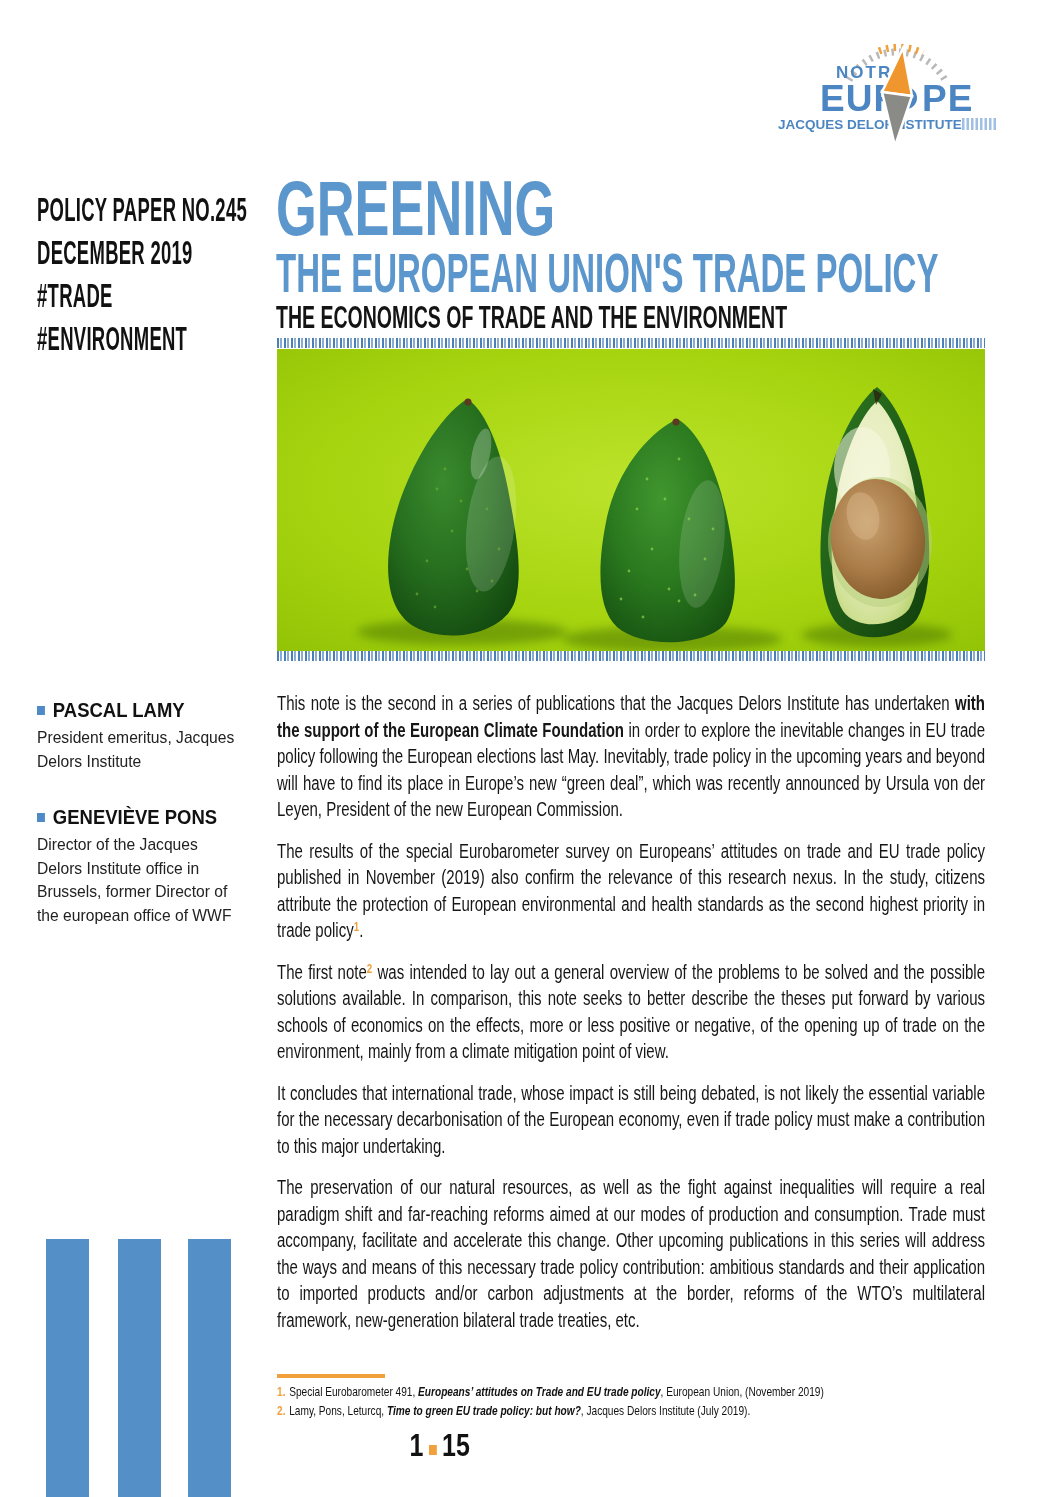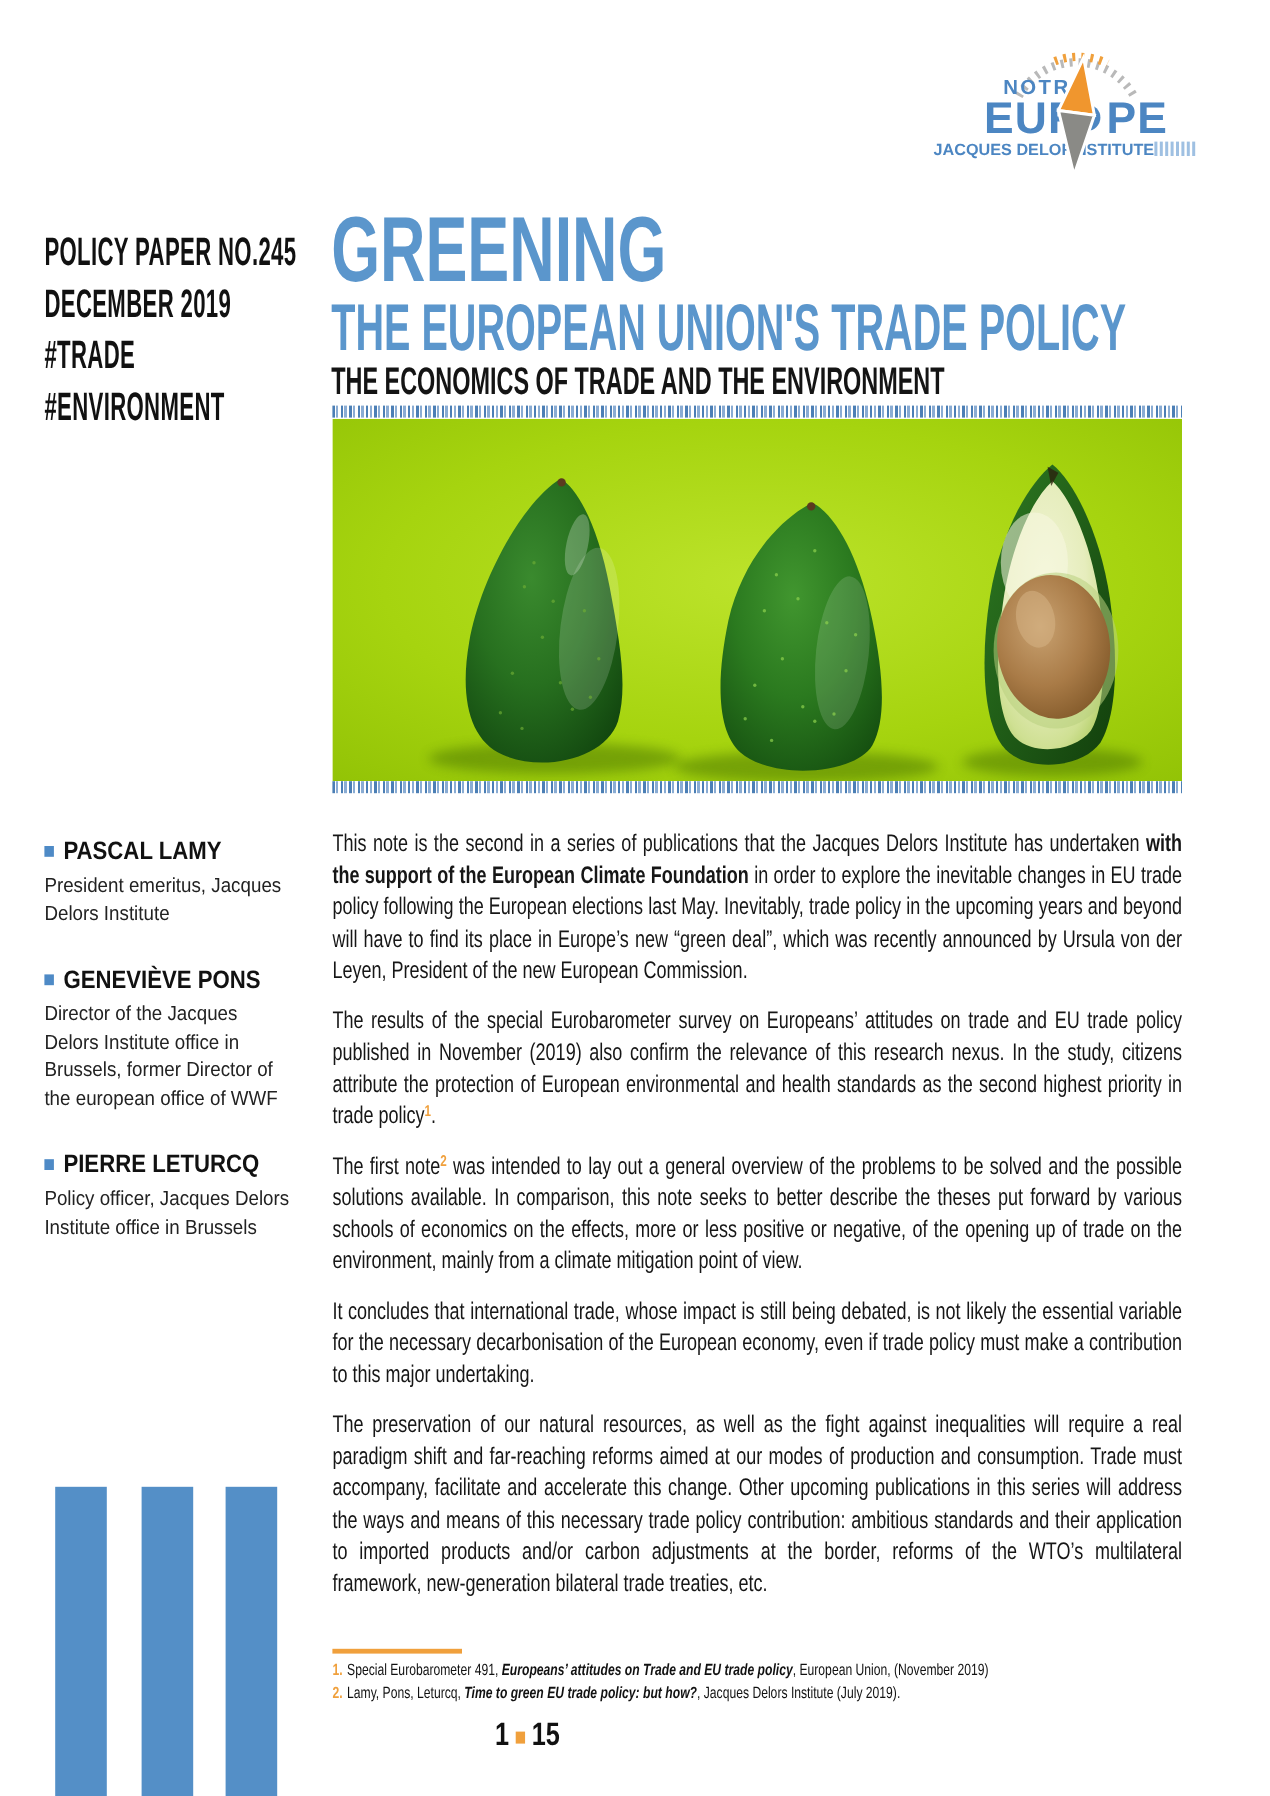--- a/index.html
+++ b/index.html
@@ -39,21 +39,21 @@
   .fnref{color:#f0a03c;font-weight:700;font-size:13px;vertical-align:6px;line-height:0;}
 
   
   .fnrule{left:277px;top:1374px;width:108px;height:4px;background:#f0a03c;}
   .footnotes{left:277px;top:1382px;width:944px;transform:scaleX(0.75);transform-origin:0 0;
              font-size:13.5px;line-height:19px;color:#111;}
   .fn .num{color:#f0a03c;font-weight:700;padding-right:5px;}
   .fn .it{font-style:italic;font-weight:700;}
 
   
-  .pagefoot{left:0;top:1430px;width:880px;text-align:center;font-size:27px;font-weight:700;line-height:30px;color:#111;}
+  .pagefoot{left:0;top:1430px;width:880px;text-align:center;font-size:32px;font-weight:700;line-height:30px;color:#111;}
   .pagefoot .inner{display:inline-block;transform:scaleX(0.78);}
   .sep-square{display:inline-block;width:10px;height:10px;background:#f0a03c;margin:0 7px;vertical-align:1px;}
 
   
   .deco-bar{top:1239px;width:43px;height:258px;background:#548fc7;}
 </style>
 </head>
 <body>
 
 <div class="page">
@@ -197,24 +197,20 @@
 
   <div class="abs authors">
     <div class="author">
       <div class="author-name"><span class="bullet"></span><span>PASCAL LAMY</span></div>
       <div class="author-role">President emeritus, Jacques Delors Institute</div>
     </div>
     <div class="author">
       <div class="author-name"><span class="bullet"></span><span>GENEVIÈVE PONS</span></div>
       <div class="author-role">Director of the Jacques Delors Institute office in Brussels, former Director of the european office of WWF</div>
     </div>
-    <div class="author">
-      <div class="author-name"><span class="bullet"></span><span>PIERRE LETURCQ</span></div>
-      <div class="author-role">Policy officer, Jacques Delors Institute office in Brussels</div>
-    </div>
   </div>
 
   <div class="abs bodycol">
     <p><span>This note is the second in a series of publications that the Jacques Delors Institute has undertaken </span><b>with the support of the European Climate Foundation</b><span> in order to explore the inevitable changes in EU trade policy following the European elections last May. Inevitably, trade policy in the upcoming years and beyond will have to find its place in Europe’s new “green deal”, which was recently announced by Ursula von der Leyen, President of the new European Commission.</span></p>
     <p><span>The results of the special Eurobarometer survey on Europeans’ attitudes on trade and EU trade policy published in November (2019) also confirm the relevance of this research nexus. In the study, citizens attribute the protection of European environmental and health standards as the second highest priority in trade policy</span><span class="fnref">1</span><span>.</span></p>
     <p><span>The first note</span><span class="fnref">2</span><span> was intended to lay out a general overview of the problems to be solved and the possible solutions available. In comparison, this note seeks to better describe the theses put forward by various schools of economics on the effects, more or less positive or negative, of the opening up of trade on the environment, mainly from a climate mitigation point of view.</span></p>
     <p>It concludes that international trade, whose impact is still being debated, is not likely the essential variable for the necessary decarbonisation of the European economy, even if trade policy must make a contribution to this major undertaking.</p>
     <p>The preservation of our natural resources, as well as the fight against inequalities will require a real paradigm shift and far-reaching reforms aimed at our modes of production and consumption. Trade must accompany, facilitate and accelerate this change. Other upcoming publications in this series will address the ways and means of this necessary trade policy contribution: ambitious standards and their application to imported products and/or carbon adjustments at the border, reforms of the WTO’s multilateral framework, new-generation bilateral trade treaties, etc.</p>
   </div>
 

